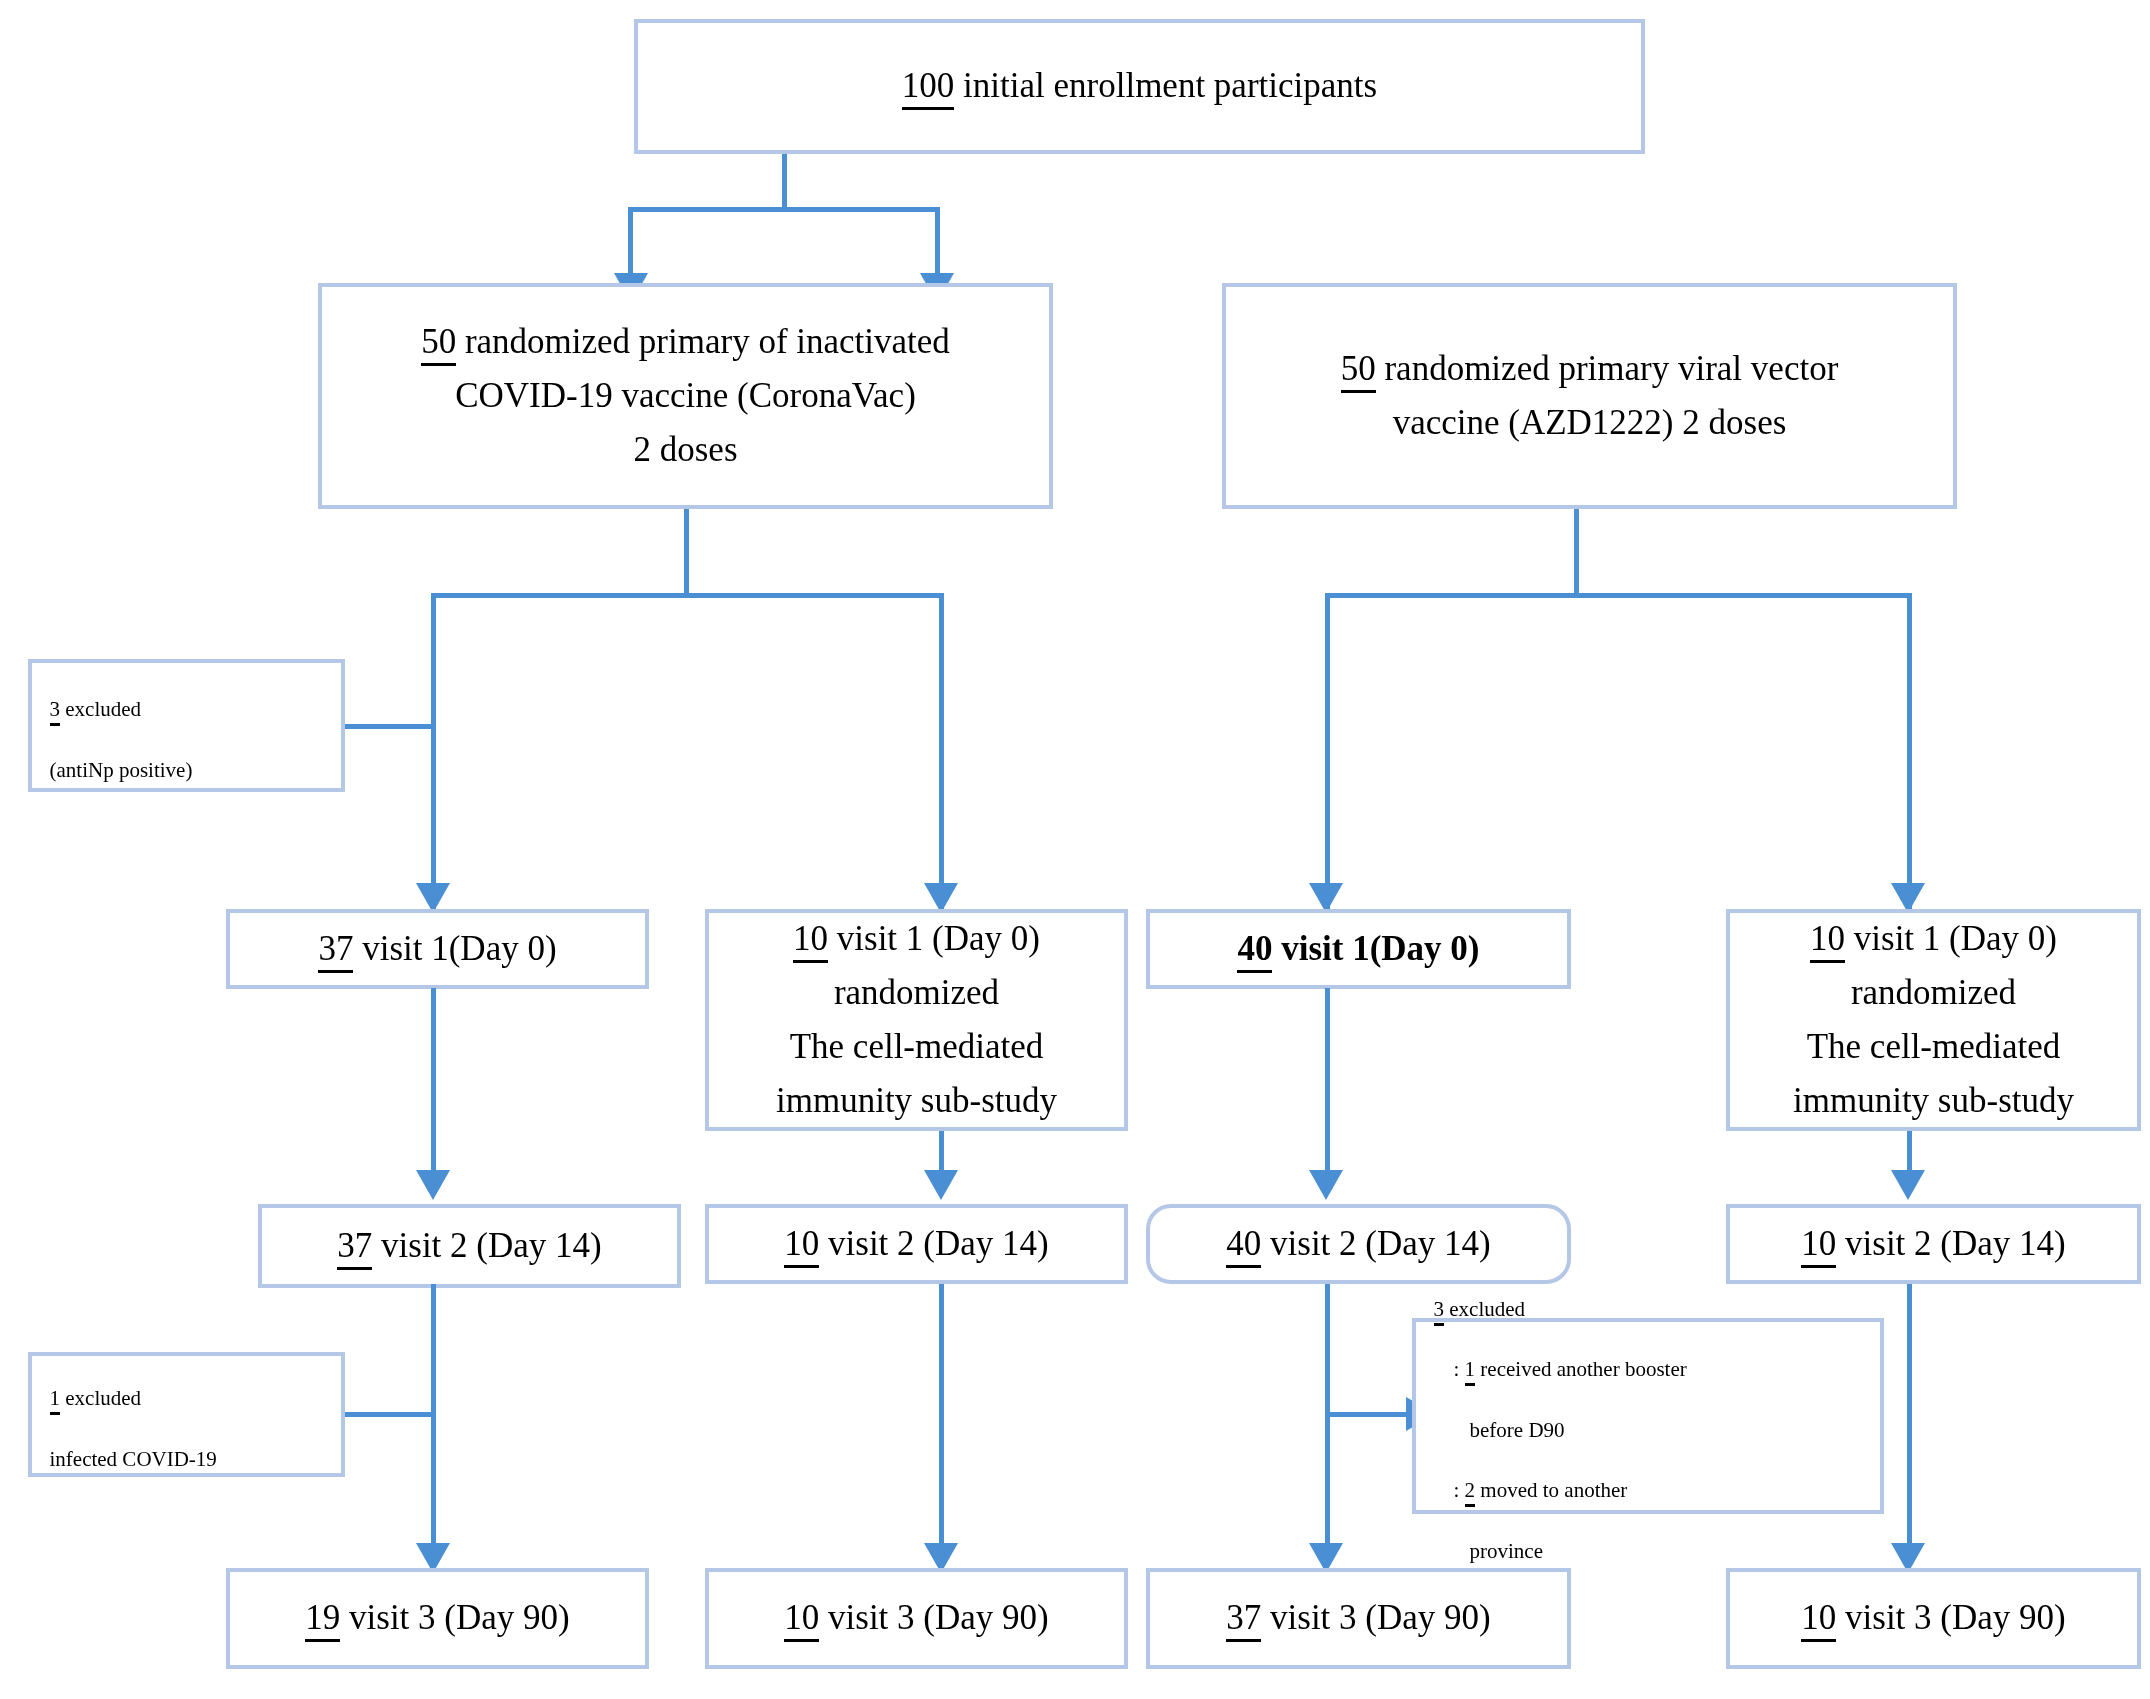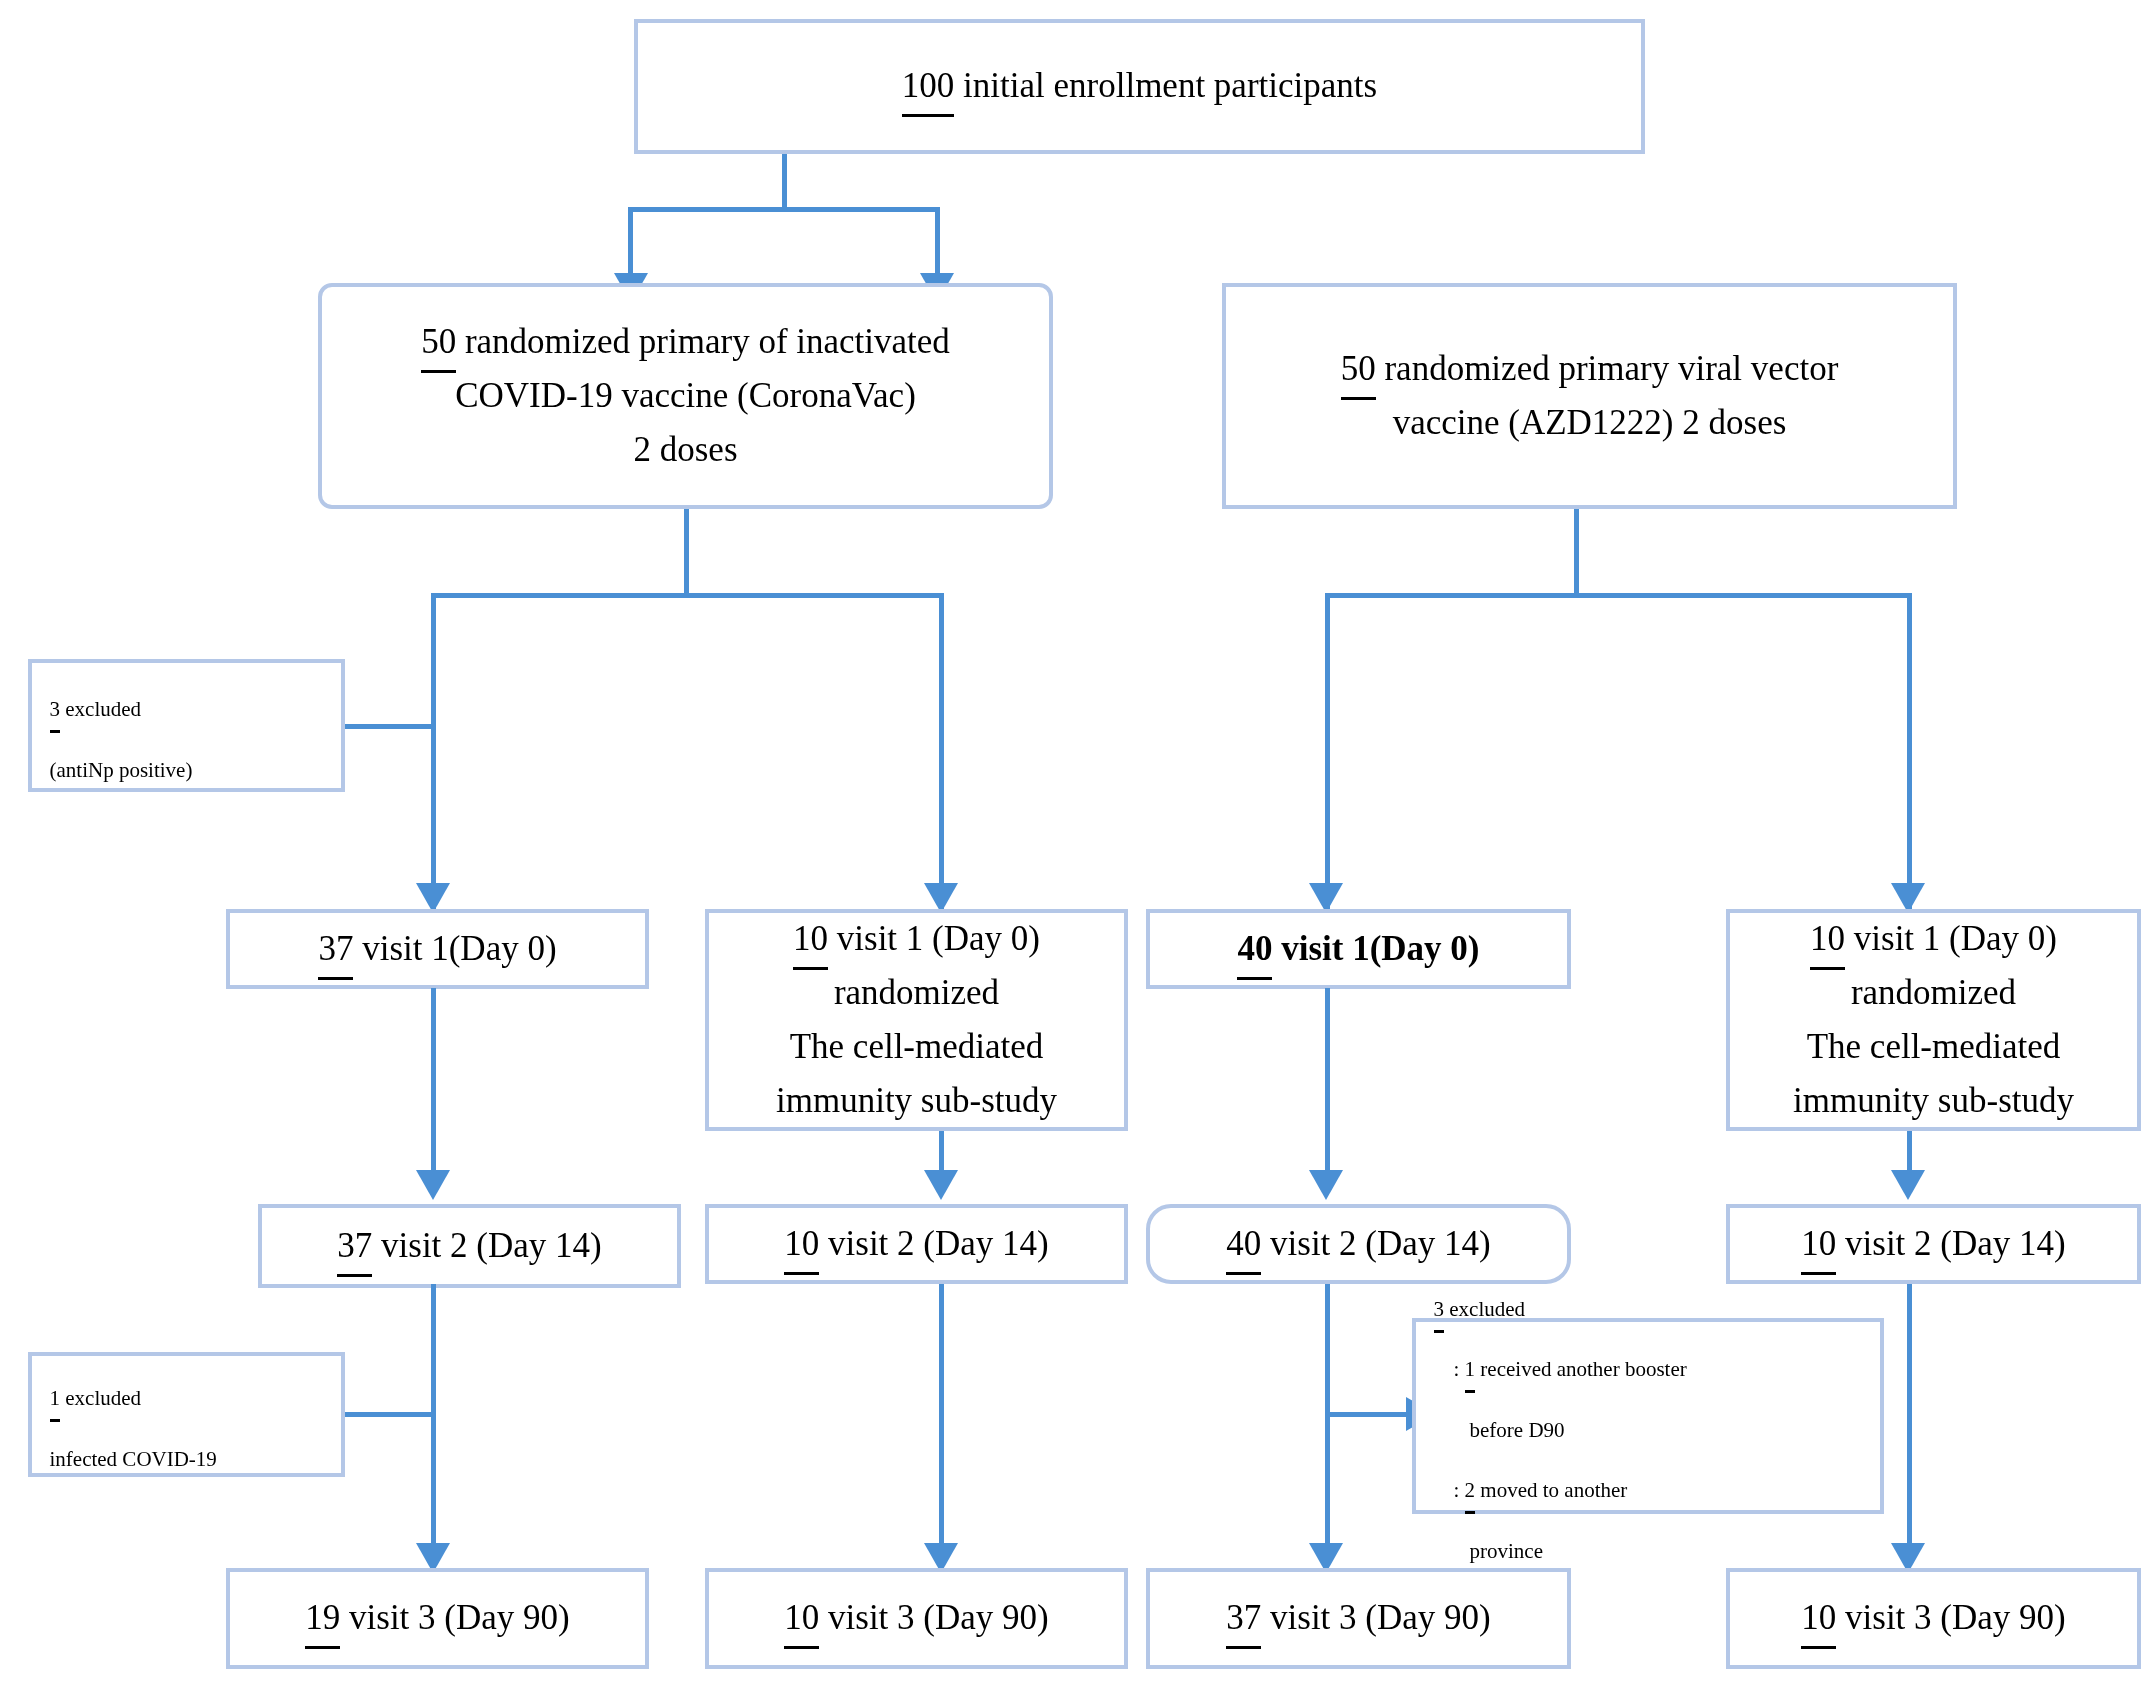--- a/index.html
+++ b/index.html
@@ -23,21 +23,21 @@
     line-height:1.55;
     font-size:35px;
     padding:4px 9.4px;
   }
   .box.left{
     justify-content:flex-start;
     text-align:left;
     align-items:center;
   }
   .box .inner{width:100%;}
-  u{text-decoration:none;border-bottom:3.4px solid #000;padding-bottom:9px;}
+  u{text-decoration:none;border-bottom:3.4px solid #000;padding-bottom:2px;}
   .sm{font-size:21px;margin-top:28px;}
   .ln{position:absolute;background:#4a8fd4;}
   .h{height:4.7px;}
   .v{width:4.7px;}
   .arrow-d{
     position:absolute;
     width:0;height:0;
     border-left:17.5px solid transparent;
     border-right:17.5px solid transparent;
     border-top:30px solid #4a8fd4;
@@ -70,21 +70,21 @@
     </div>
   </div>
 
   <div class="ln v" style="left:782px;top:154px;height:57px;"></div>
   <div class="ln h" style="left:628px;top:207px;width:311px;"></div>
   <div class="ln v" style="left:628px;top:207px;height:71px;"></div>
   <div class="ln v" style="left:935px;top:207px;height:71px;"></div>
   <div class="arrow-d" style="left:614px;top:273px;"></div>
   <div class="arrow-d" style="left:920px;top:273px;"></div>
 
-  <div class="box" style="left:318px;top:283px;width:735px;height:226px;border-radius:14px;">
+  <div class="box" style="left:318px;top:283px;width:735px;height:226px;">
     <div class="inner">
       <div>
         <u>50</u> <span>randomized primary of inactivated</span>
       </div>
       <div>COVID-19  vaccine (CoronaVac)</div>
       <div>2 doses</div>
     </div>
   </div>
 
   <div class="box" style="left:1222px;top:283px;width:735px;height:226px;">

